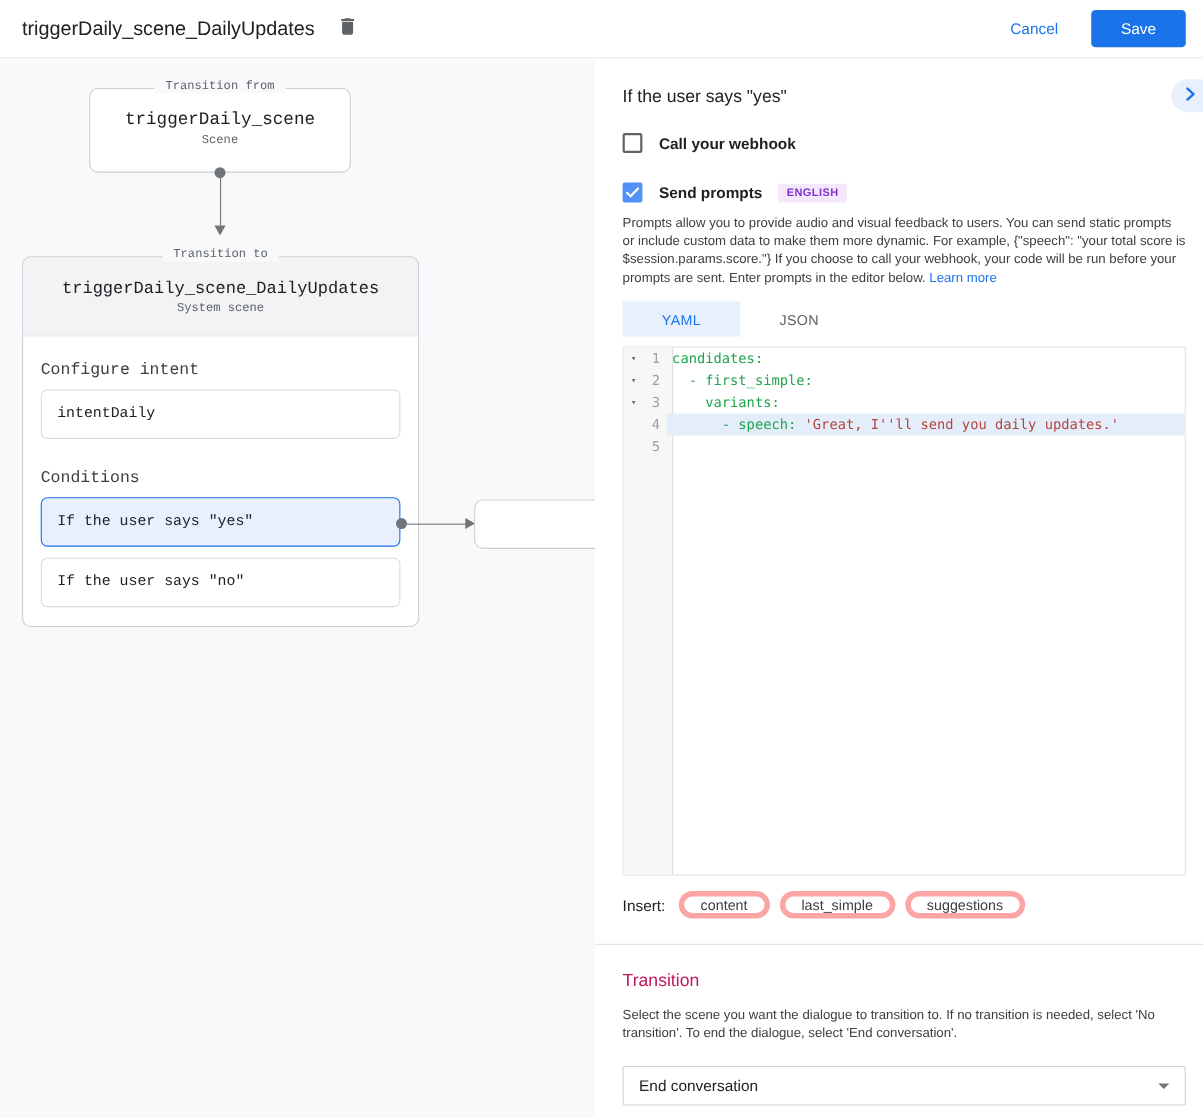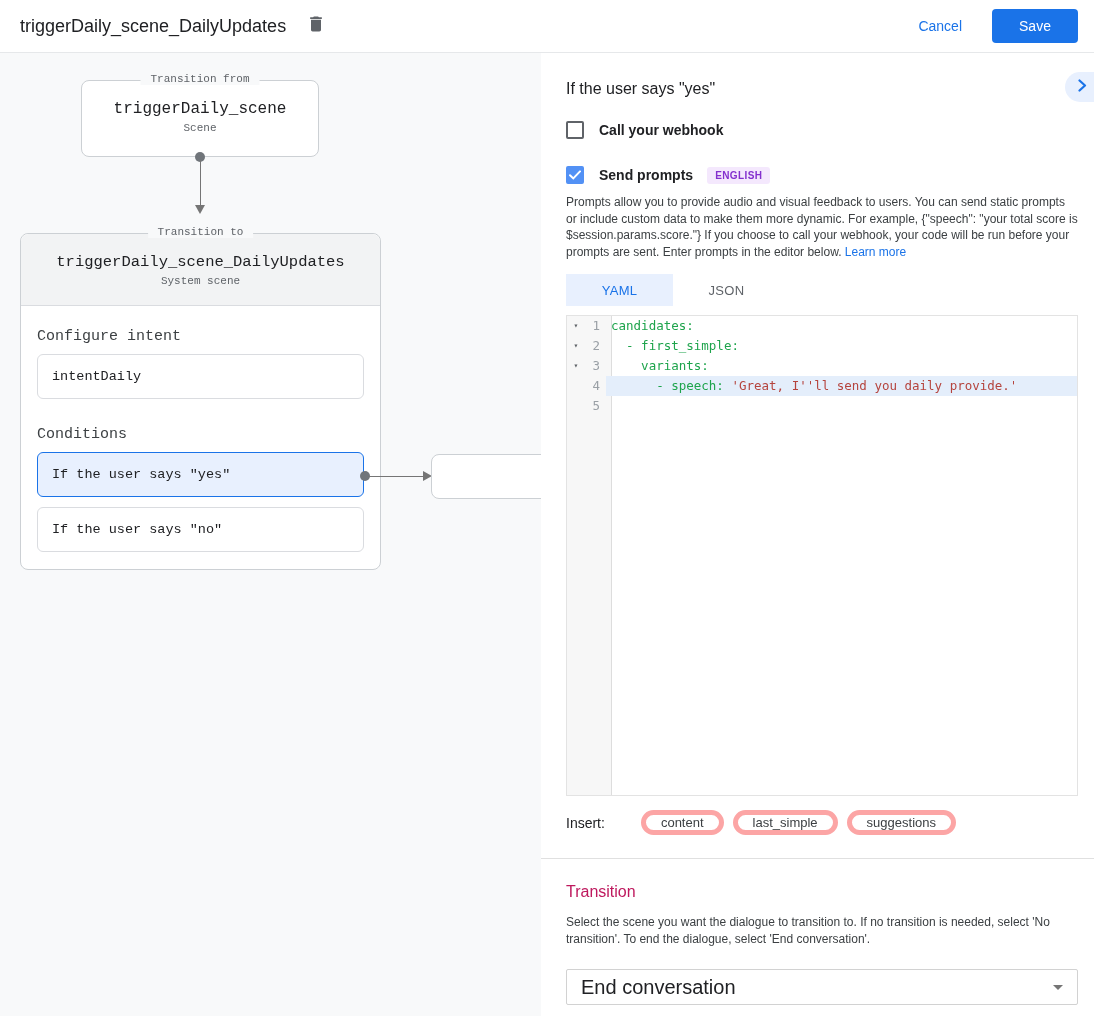--- a/index.html
+++ b/index.html
@@ -89,30 +89,30 @@
   .gutter-bg{position:absolute;left:0;top:0;bottom:0;width:45px;background:#f7f7f7;border-right:1px solid #ddd;}
   .ed-lines{position:relative;}
   .ed-line{display:flex;height:20px;line-height:20px;}
   .ed-fold{width:18px;text-align:center;font-size:8px;color:#5f6368;flex:none;cursor:pointer;}
   .ed-num{width:21px;text-align:right;padding-right:6px;color:#9aa0a6;font-size:12.5px;flex:none;}
   .ed-code{flex:1;padding-left:5px;white-space:pre;overflow:hidden;}
   .ed-line.active .ed-code{background:var(--active-line);}
   .tok-key{color:var(--code-key);}
   .tok-string{color:var(--code-string);}
 
-  .insert-row{top:757px;display:flex;align-items:center;gap:24px;}
+  .insert-row{top:757px;display:flex;align-items:center;}
   .insert-label{font-size:14px;color:#202124;margin-right:12px;}
   .chip{height:25px;border:5px solid #fca5a5;border-radius:13px;background:#fff;color:#3c4043;
     font-size:13px;font-family:"Liberation Sans",sans-serif;padding:0 15px;margin-right:9px;cursor:pointer;}
 
   .hdivider{position:absolute;left:0;top:805px;width:553px;height:1px;background:#e0e0e0;}
   .transition-title{top:830px;font-size:16px;color:#be185d;}
   .transition-desc{top:861px;font-size:12px;line-height:16.5px;color:#3c4043;}
   .dropdown{top:916px;height:36px;border:1px solid #d2d2d2;border-radius:2px;background:#fff;
-    display:flex;align-items:center;padding:0 14px;font-size:20px;color:#202124;cursor:pointer;}
+    display:flex;align-items:center;padding:0 14px;font-size:14px;color:#202124;cursor:pointer;}
   .dropdown-caret{margin-left:auto;width:0;height:0;border-left:5px solid transparent;
     border-right:5px solid transparent;border-top:5.5px solid #757575;}
   .abs{position:absolute;}
 </style>
 </head>
 <body>
 
 <div class="topbar">
   <div class="topbar-title">triggerDaily_scene_DailyUpdates</div>
   <div class="trash-btn">
@@ -216,21 +216,21 @@
           <span class="ed-code"><span class="tok-key">  - first_simple:</span></span>
         </div>
         <div class="ed-line">
           <span class="ed-fold">▾</span>
           <span class="ed-num">3</span>
           <span class="ed-code"><span class="tok-key">    variants:</span></span>
         </div>
         <div class="ed-line active">
           <span class="ed-fold"></span>
           <span class="ed-num">4</span>
-          <span class="ed-code"><span class="tok-key">      - speech: </span><span class="tok-string">'Great, I''ll send you daily provide.'</span></span>
+          <span class="ed-code"><span class="tok-key">      - speech: </span><span class="tok-string">'Great, I''ll send you daily updates.'</span></span>
         </div>
         <div class="ed-line">
           <span class="ed-fold"></span>
           <span class="ed-num">5</span>
           <span class="ed-code"></span>
         </div>
       </div>
   </div>
 
   <div class="detail-inner insert-row abs">

